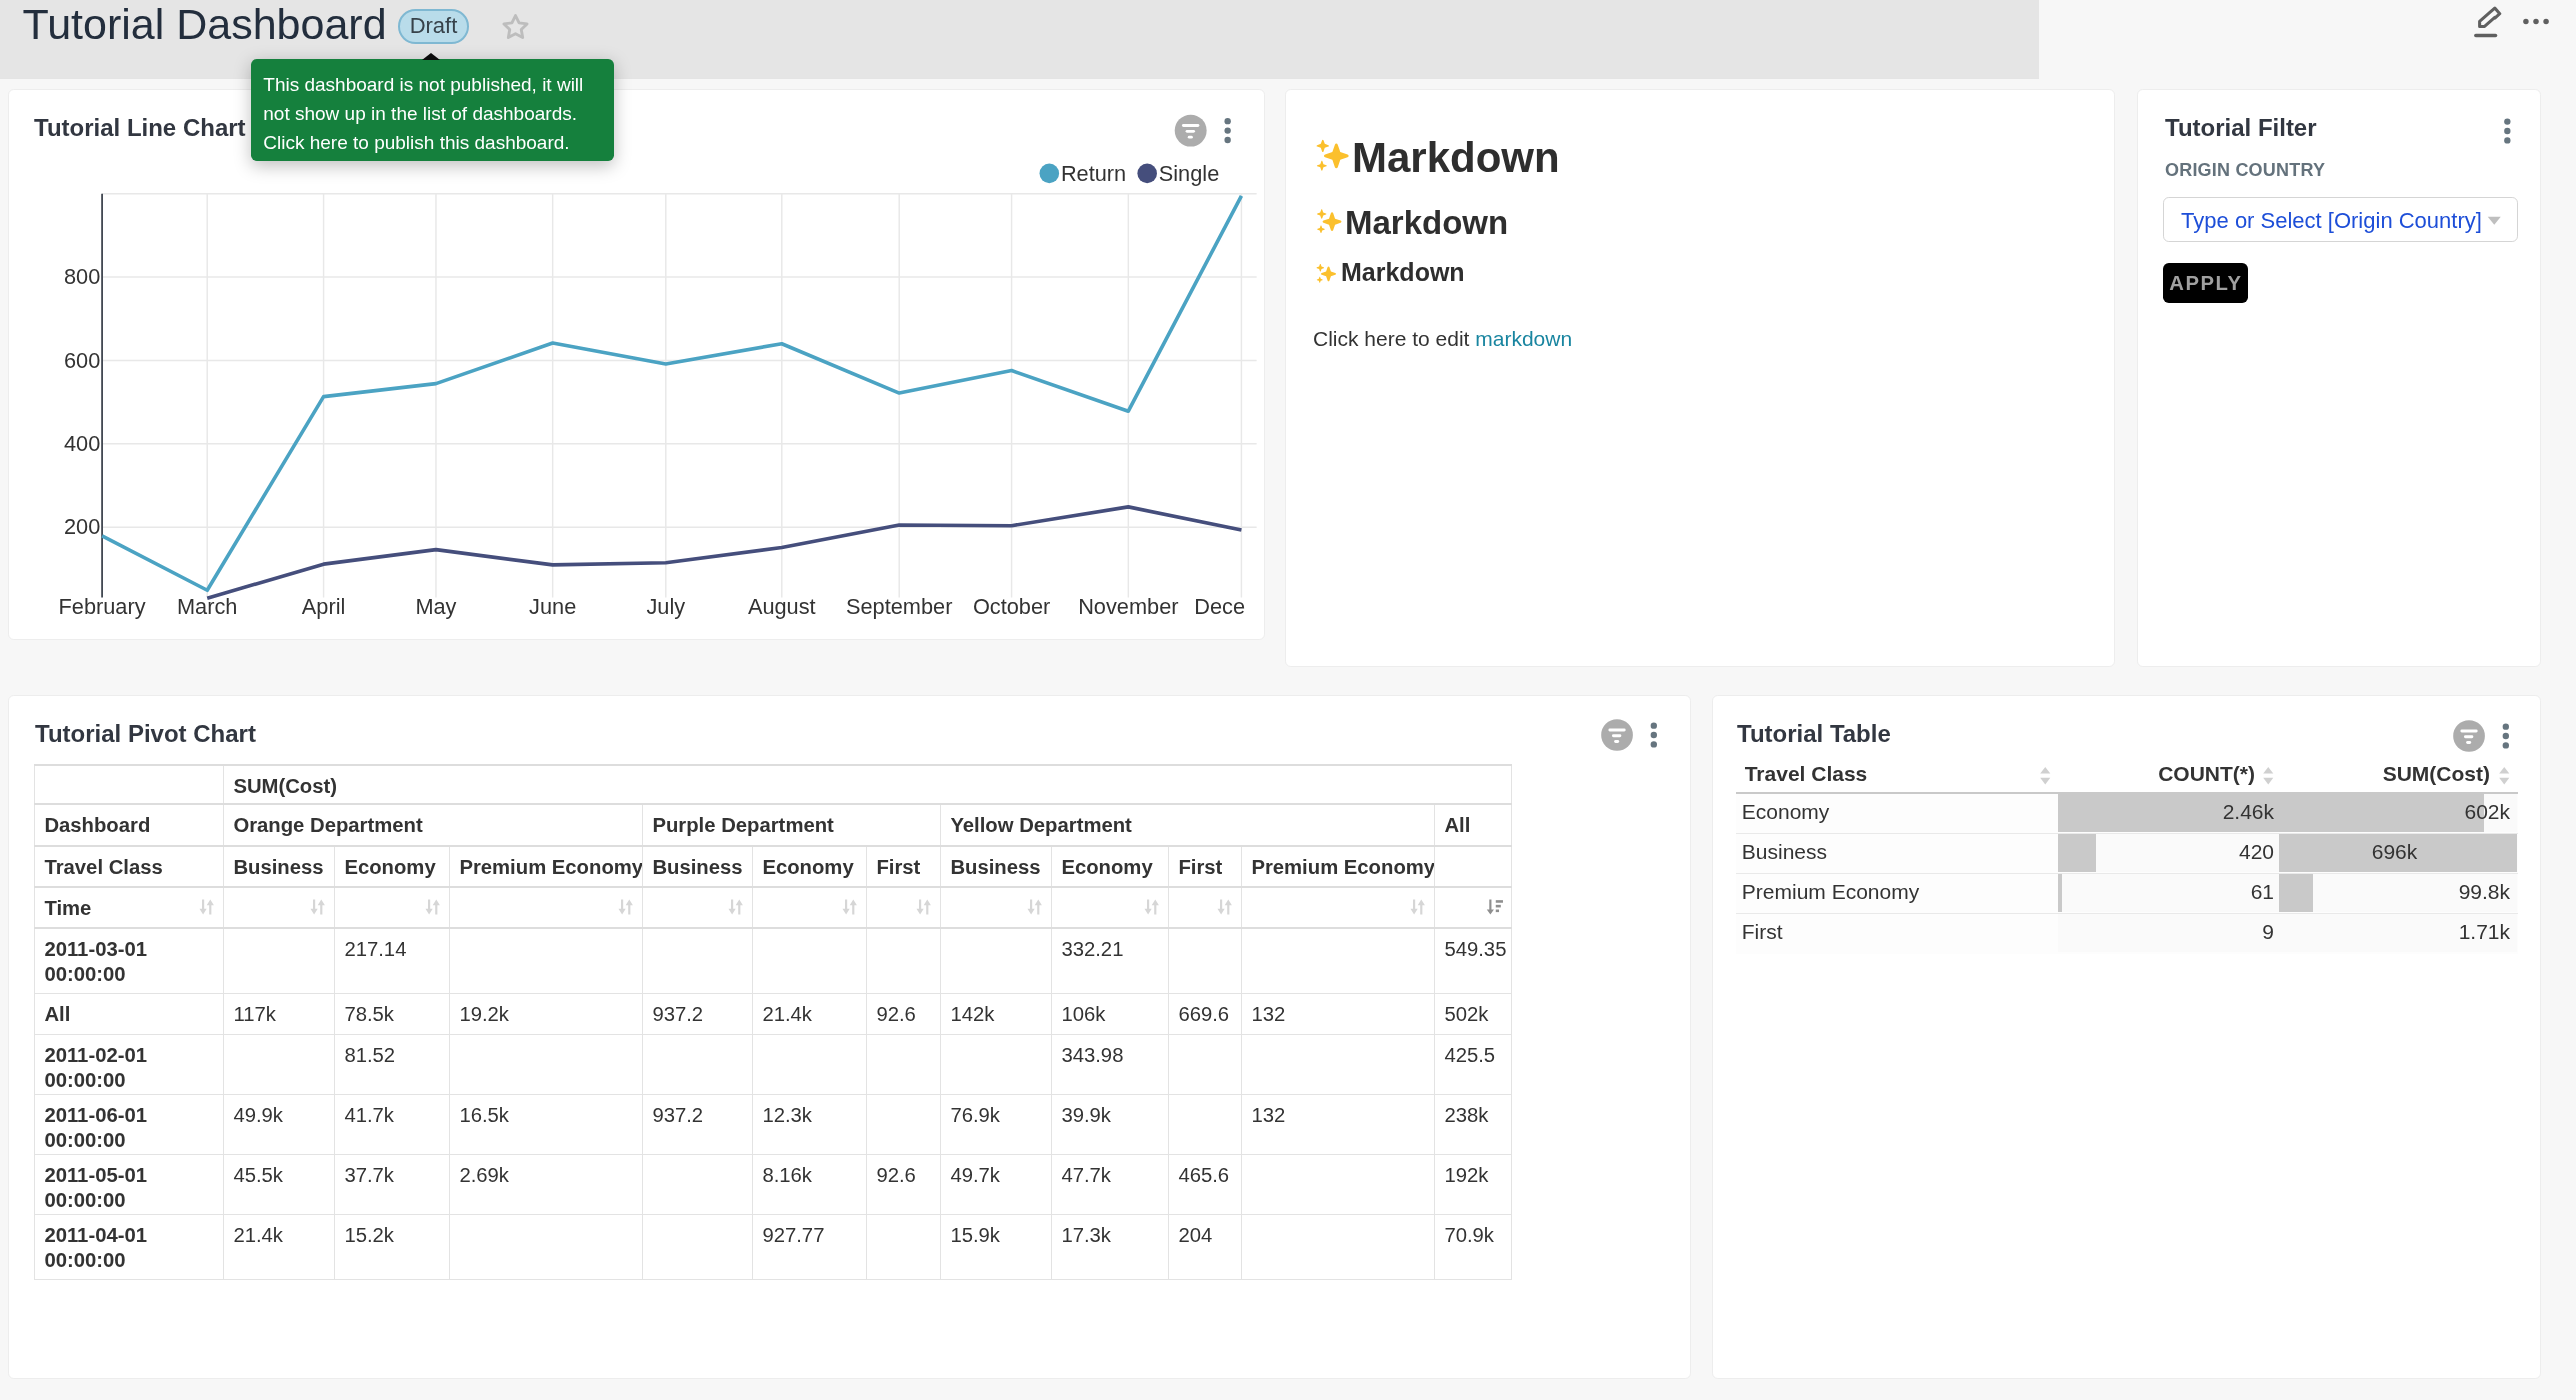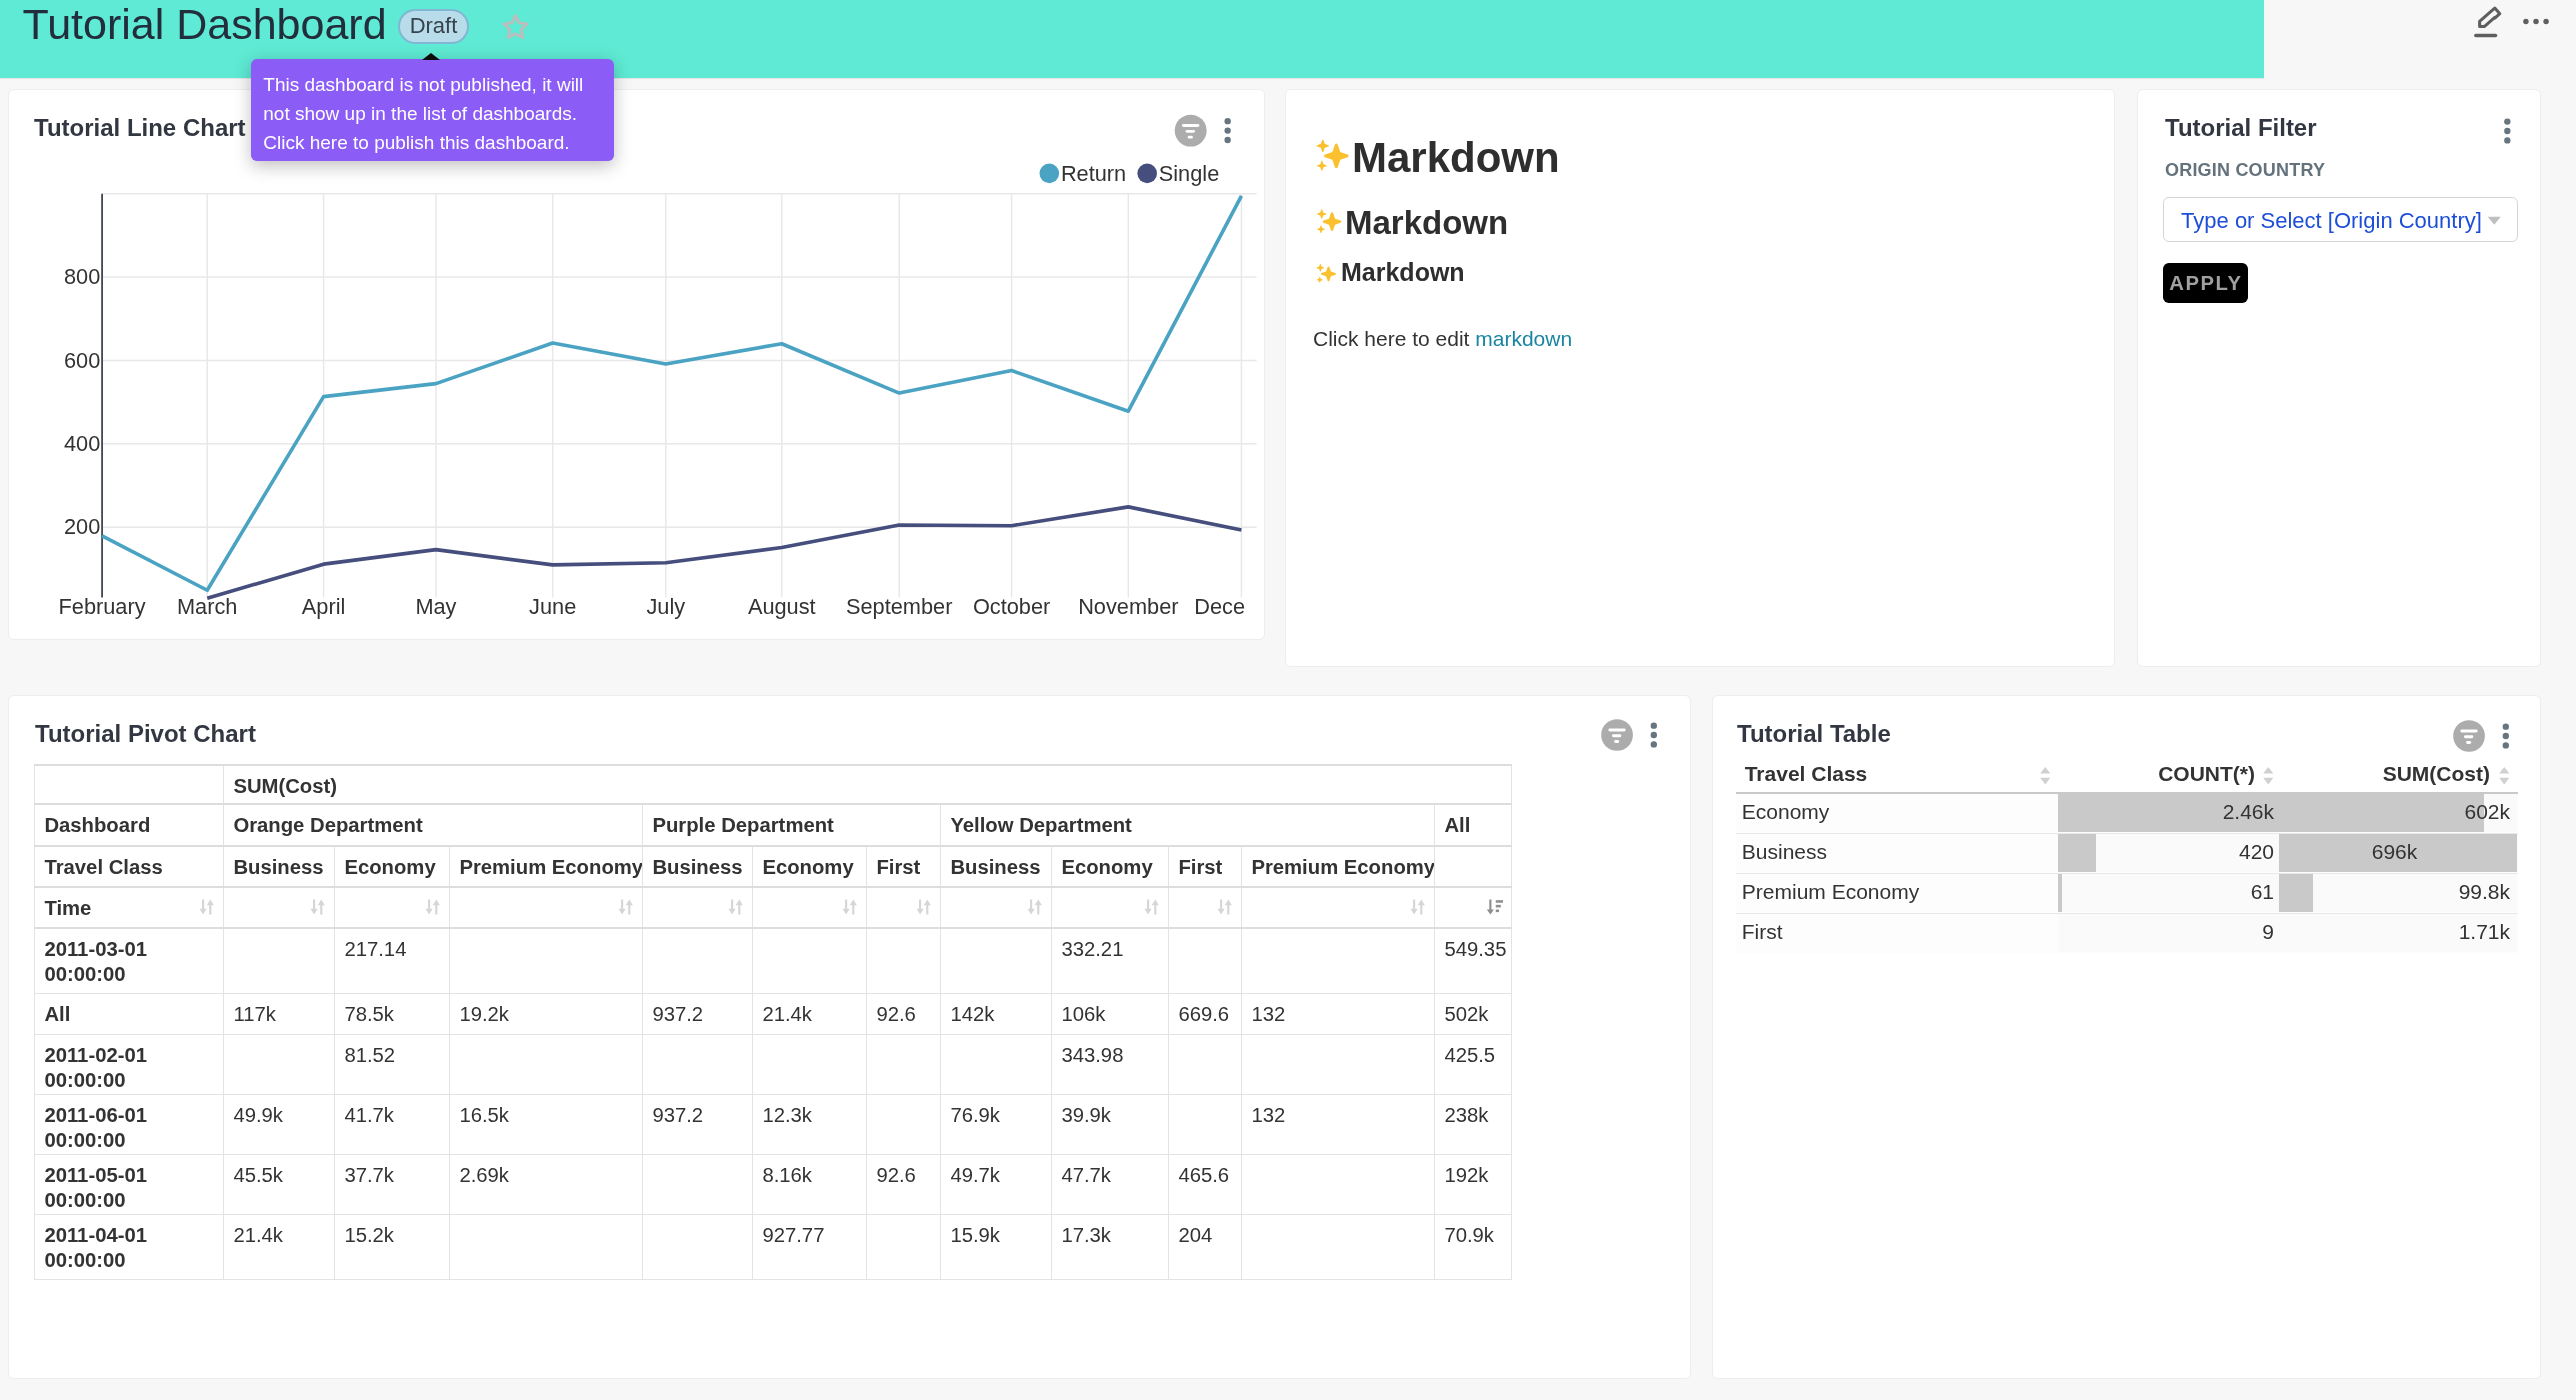--- a/index.html
+++ b/index.html
@@ -1,24 +1,24 @@
 <!DOCTYPE html>
 <html style="font-size:11.6px"><head>
 <meta charset="utf-8">
 <style>
 * { margin:0; padding:0; box-sizing:border-box; }
 html,body { width:2576px; height:1400px; background:#F7F7F7; font-family:"Liberation Sans", sans-serif; color:#333; overflow:hidden; }
 .abs { position:absolute; }
 #page { position:relative; width:2576px; height:1400px; }
-#header { position:absolute; left:0; top:0; width:2264px; height:79px; background:#5eead4; border-bottom:1.5px solid #E4E4E4; }
+#header { position:absolute; left:0; top:0; width:2039px; height:79px; background:#e5e5e5; border-bottom:1.5px solid #E4E4E4; }
 .hTitle { position:absolute; left:22.5px; top:0px; font-size:43px; font-weight:500; color:#232E3D; line-height:48px; }
 .pill { position:absolute; left:398px; top:8.7px; width:71px; height:35px; background:#B9DCEA; border:2.2px solid #7FB8D2; border-radius:17.4px; font-size:22px; color:#37424A; text-align:center; line-height:30.5px; }
 .card { position:absolute; background:#fff; border:1.5px solid #EDEDED; border-radius:5.8px; }
 .cTitle { position:absolute; font-size:24px; font-weight:600; color:#323741; }
-#tooltip { position:absolute; left:251px; top:59px; width:363px; height:102px; background:#8b5cf6; border-radius:5.8px; color:#fff; font-size:19px; line-height:29px; padding:11px 0 0 12.3px; box-shadow:0 4.4px 17.4px rgba(0,0,0,0.25); z-index:50; }
+#tooltip { position:absolute; left:251px; top:59px; width:363px; height:102px; background:#15803d; border-radius:5.8px; color:#fff; font-size:19px; line-height:29px; padding:11px 0 0 12.3px; box-shadow:0 4.4px 17.4px rgba(0,0,0,0.25); z-index:50; }
 #tooltip .arrow { position:absolute; left:171px; top:-6.5px; width:0; height:0; border-left:9.4px solid transparent; border-right:9.4px solid transparent; border-bottom:7.3px solid #0B0B0B; }
 
 table.pivot { border-collapse:collapse; table-layout:fixed; font-size:20.3px; color:#333; }
 table.pivot td, table.pivot th { border-left:1.5px solid #E3E3E3; border-right:1.5px solid #E3E3E3; border-top:1.5px solid #E3E3E3; border-bottom:1.5px solid #E3E3E3; padding:8px 0 0 9.4px; line-height:25.4px; text-align:left; font-weight:400; overflow:hidden; white-space:nowrap; vertical-align:top; }
 table.pivot .hd { font-weight:600; }
 table.pivot tr.hrow td { border-top:2.9px solid #DDDDDD; border-bottom:2.9px solid #DDDDDD; }
 table.pivot .rowhd { font-weight:600; }
 
 .ttxt { font-size:21px; color:#333; }
 .trow { position:absolute; left:0; width:782px; height:40px; border-bottom:1.5px solid #E9E9E9; background:#FDFDFD; }

